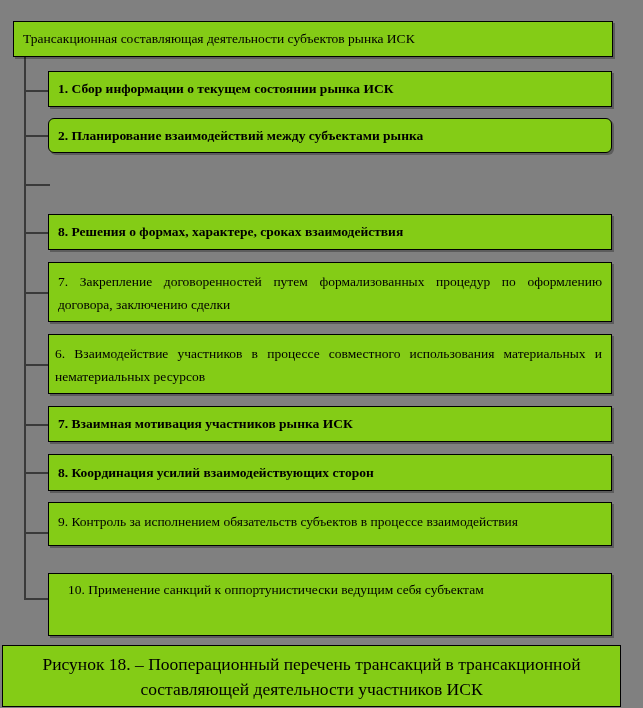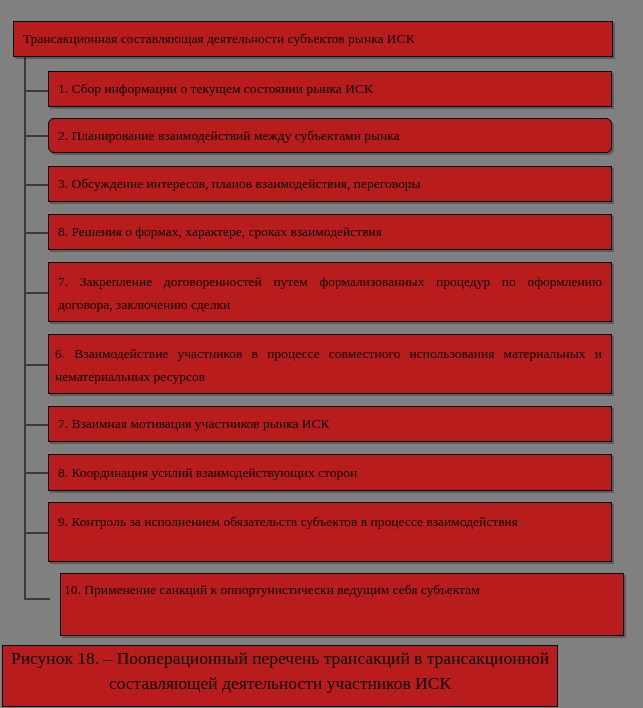--- a/index.html
+++ b/index.html
@@ -15,21 +15,21 @@
   .canvas {
     position: relative;
     width: 643px;
     height: 708px;
     background: #808080;
     overflow: hidden;
   }
   .box {
     position: absolute;
     box-sizing: border-box;
-    background: #b91c1c;
+    background: #84cc16;
     border: 1.5px solid #000000;
     box-shadow: 2px 2px 0 rgba(0,0,0,0.28);
     color: #000000;
     font-size: 13.5px;
   }
   .title-box {
     left: 13px;
     top: 21px;
     width: 600px;
     height: 36px;
@@ -38,54 +38,54 @@
     padding: 0 9px;
   }
   .step {
     left: 48px;
     width: 564px;
   }
   .single {
     display: flex;
     align-items: center;
     padding: 0 9px;
+    font-weight: bold;
   }
   .multi {
     padding: 7px 9px 0 9px;
     text-align: justify;
     line-height: 23px;
   }
   .toptext {
-    padding: 8px 9px 0 3px;
-    margin-left: 12px;
+    padding: 8px 9px 0 19px;
   }
   .vline {
     position: absolute;
     left: 24px;
     top: 57px;
     width: 2px;
     height: 543px;
     background: #3a3a3a;
   }
   .stub {
     position: absolute;
     left: 24px;
     width: 26px;
     height: 2px;
     background: #3a3a3a;
   }
   .caption-box {
     left: 2px;
     top: 645px;
-    width: 556px;
+    width: 619px;
     height: 62px;
     text-align: center;
     font-size: 17.5px;
     line-height: 25px;
-    padding-top: 0;
+    padding-top: 6px;
     box-shadow: none;
   }
   .caption-box span { display: block; }
 </style>
 </head>
 <body>
 
 <div class="canvas">
 
   <div class="vline"></div>
@@ -105,41 +105,38 @@
   </div>
 
   <div class="box step single" style="top: 71px; height: 36px;">
     <span>1. Сбор информации о текущем состоянии рынка ИСК</span>
   </div>
 
   <div class="box step single" style="top: 118px; height: 35px; border-radius: 6px;">
     <span>2. Планирование взаимодействий между субъектами рынка</span>
   </div>
 
-  <div class="box step single" style="top: 166px; height: 36px;">
-    <span>3. Обсуждение интересов, планов взаимодействия, переговоры</span>
-  </div>
 
   <div class="box step single" style="top: 214px; height: 36px;">
     <span>8. Решения о формах, характере, сроках взаимодействия</span>
   </div>
 
   <div class="box step multi" style="top: 262px; height: 60px;">7. Закрепление договоренностей путем формализованных процедур по оформлению договора, заключению сделки</div>
 
   <div class="box step multi" style="top: 334px; height: 60px; padding-left: 6px;">6. Взаимодействие участников в процессе совместного использования материальных и нематериальных ресурсов</div>
 
   <div class="box step single" style="top: 406px; height: 36px;">
     <span>7. Взаимная мотивация участников рынка ИСК</span>
   </div>
 
   <div class="box step single" style="top: 454px; height: 37px; text-align: right;">
     <span>8. Координация усилий взаимодействующих сторон</span>
   </div>
 
-  <div class="box step multi" style="top: 502px; height: 60px;">9. Контроль за исполнением обязательств субъектов в процессе взаимодействия</div>
+  <div class="box step multi" style="top: 502px; height: 44px;">9. Контроль за исполнением обязательств субъектов в процессе взаимодействия</div>
 
   <div class="box step toptext" style="top: 573px; height: 63px;">10. Применение санкций к оппортунистически ведущим себя субъектам</div>
 
   <div class="box caption-box">
     <span>Рисунок 18. – Пооперационный перечень трансакций в трансакционной</span>
     <span>составляющей деятельности участников ИСК</span>
   </div>
 
 </div>
 

